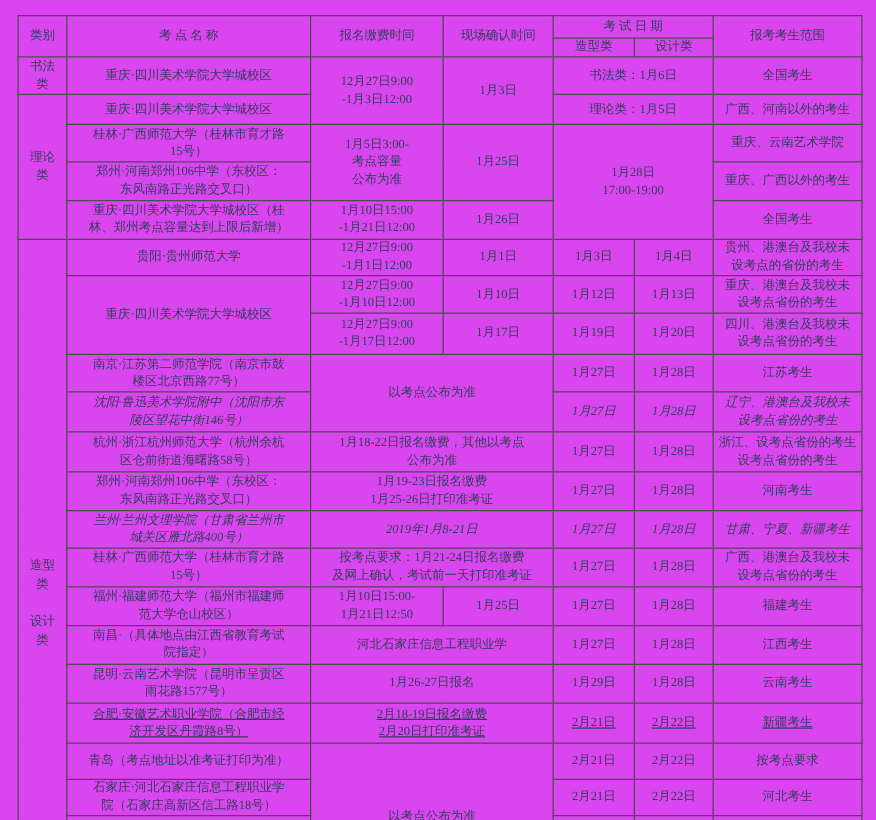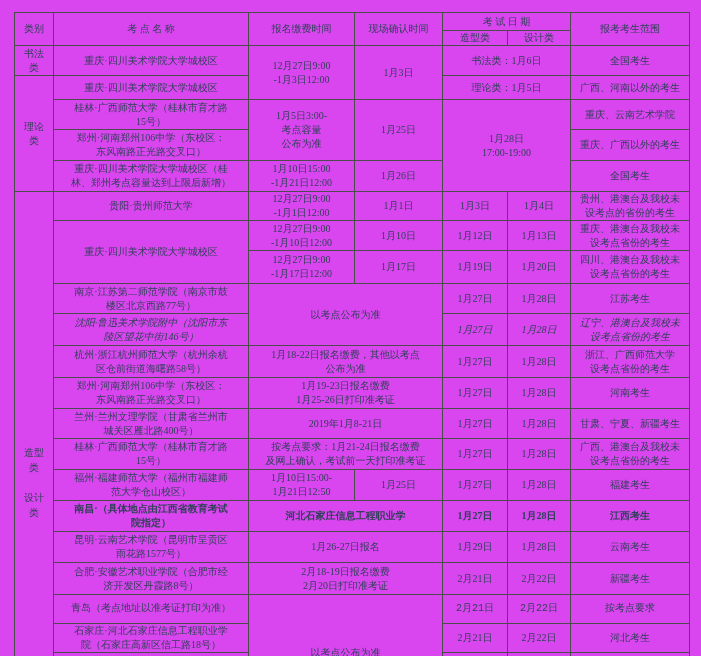--- a/index.html
+++ b/index.html
@@ -241,21 +241,21 @@
             <div>1月18-22日报名缴费，其他以考点</div>
             <div>公布为准</div>
           </td>
           <td class="ac">
             <div>1月27日</div>
           </td>
           <td class="ac">
             <div>1月28日</div>
           </td>
           <td class="al">
-            <div>浙江、广西师范大学</div>
+            <div>浙江、设考点省份的考生</div>
             <div>设考点省份的考生</div>
           </td>
         </tr>
         <tr style="height: 31px;">
           <td class="al">
             <div>郑州·河南郑州106中学（东校区：</div>
             <div>东风南路正光路交叉口）</div>
           </td>
           <td colspan="2" class="ac">
             <div>1月19-23日报名缴费</div>
@@ -264,21 +264,21 @@
           <td class="ac">
             <div>1月27日</div>
           </td>
           <td class="ac">
             <div>1月28日</div>
           </td>
           <td class="al">
             <div>河南考生</div>
           </td>
         </tr>
-        <tr style="height: 30px;">
+        <tr style="height: 30px; font-style: italic;">
           <td class="al">
             <div>兰州·兰州文理学院（甘肃省兰州市</div>
             <div>城关区雁北路400号）</div>
           </td>
           <td colspan="2" class="ac">
             <div>2019年1月8-21日</div>
           </td>
           <td class="ac">
             <div>1月27日</div>
           </td>
@@ -324,21 +324,21 @@
           <td class="ac">
             <div>1月27日</div>
           </td>
           <td class="ac">
             <div>1月28日</div>
           </td>
           <td class="al">
             <div>福建考生</div>
           </td>
         </tr>
-        <tr style="height: 31px; font-weight: bold;">
+        <tr style="height: 31px;">
           <td class="al">
             <div>南昌·（具体地点由江西省教育考试</div>
             <div>院指定）</div>
           </td>
           <td colspan="2" class="ac">
             <div>河北石家庄信息工程职业学</div>
           </td>
           <td class="ac">
             <div>1月27日</div>
           </td>
@@ -360,40 +360,40 @@
           <td class="ac">
             <div>1月29日</div>
           </td>
           <td class="ac">
             <div>1月28日</div>
           </td>
           <td class="al">
             <div>云南考生</div>
           </td>
         </tr>
-        <tr style="height: 32px;">
+        <tr style="height: 32px; text-decoration: underline;">
           <td class="al">
             <div>合肥·安徽艺术职业学院（合肥市经</div>
             <div>济开发区丹霞路8号）</div>
           </td>
           <td colspan="2" class="ac">
             <div>2月18-19日报名缴费</div>
             <div>2月20日打印准考证</div>
           </td>
           <td class="ac">
             <div>2月21日</div>
           </td>
           <td class="ac">
             <div>2月22日</div>
           </td>
           <td class="al">
             <div>新疆考生</div>
           </td>
         </tr>
-        <tr style="height: 29px; font-family: Liberation Mono, monospace;">
+        <tr style="height: 29px;">
           <td class="al">
             <div>青岛（考点地址以准考证打印为准）</div>
           </td>
           <td colspan="2" rowspan="3" class="ac">
             <div>以考点公布为准</div>
           </td>
           <td class="ac">
             <div>2月21日</div>
           </td>
           <td class="ac">

